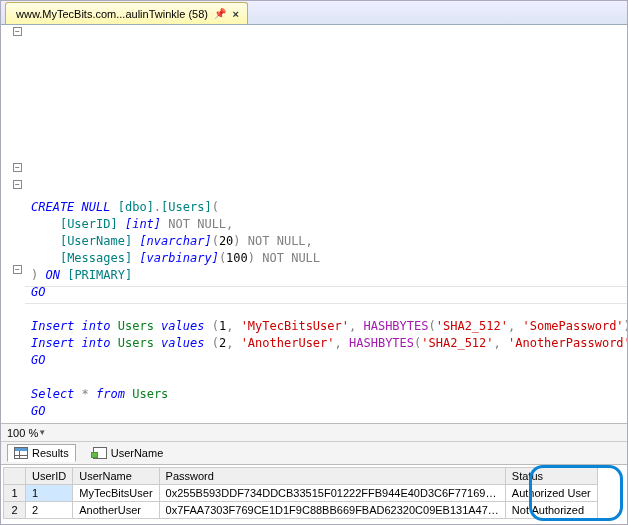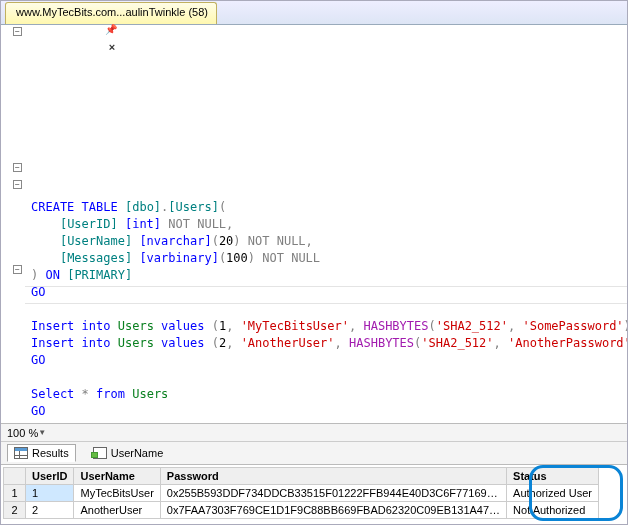--- a/index.html
+++ b/index.html
@@ -25,21 +25,20 @@
     background: linear-gradient(#fffde6, #fff8b0);
     border: 1px solid #c0b060;
     border-bottom: none;
     border-radius: 3px 3px 0 0;
     padding: 3px 8px 3px 10px;
     font-size: 11px;
     display: flex;
     align-items: center;
     gap: 6px;
     height: 22px;
-    flex-direction: column;
   }
   .tab .pin { color: #999; font-size: 10px; }
   .tab .close { color: #333; font-weight: bold; cursor: pointer; }
   .editor {
     font-family: Consolas, monospace;
     font-size: 12px;
     line-height: 17px;
     padding: 4px 0 4px 4px;
     white-space: pre;
     height: 398px;
@@ -50,21 +49,21 @@
     position: absolute;
     width: 9px; height: 9px;
     border: 1px solid #888;
     font-size: 8px;
     line-height: 7px;
     text-align: center;
     color: #555;
     background: #fff;
   }
   .code { margin-left: 26px; }
-  .kw-blue { color: #0000ff; }
+  .kw-blue { color: #0000ff; font-style: italic; }
   .kw-teal { color: #008080; }
   .kw-gray { color: #808080; }
   .kw-str  { color: #cc0000; }
   .kw-func { color: #a21caf; }
   .kw-green{ color: #0a8020; }
   .zoom {
     background: #f4f4f4;
     border-top: 1px solid #bbb;
     height: 18px;
     font-size: 11px;
@@ -126,21 +125,21 @@
   }
   .grid th, .grid td {
     border: 1px solid #ccc;
     padding: 2px 6px;
     text-align: left;
     background: #fff;
     white-space: nowrap;
   }
   .grid th {
     background: #efefef;
-    font-weight: bold;
+    font-weight: normal;
     margin-top: 13px;
   }
   .grid .rownum {
     background: #efefef;
     text-align: center;
     width: 22px;
   }
   .grid td.sel { background: #cfe8ff; }
   .ring {
     position: absolute;
@@ -163,21 +162,21 @@
 
 <div class="editor">
   <div class="foldbox" style="left:12px; top:2px;">−</div>
   <div class="foldbox" style="left:12px; top:138px;">−</div>
   <div class="foldbox" style="left:12px; top:155px;">−</div>
   <div class="foldbox" style="left:12px; top:240px;">−</div>
 
   <div class="lowline" style="top:261px;"></div>
   <div class="lowline" style="top:278px;"></div>
 
-  <div class="code"><span class="kw-blue">CREATE</span> <span class="kw-blue">TABLE</span> <span class="kw-teal">[dbo]</span><span class="kw-gray">.</span><span class="kw-teal">[Users]</span><span class="kw-gray">(</span>
+  <div class="code"><span class="kw-blue">CREATE</span> <span class="kw-blue">NULL</span> <span class="kw-teal">[dbo]</span><span class="kw-gray">.</span><span class="kw-teal">[Users]</span><span class="kw-gray">(</span>
     <span class="kw-teal">[UserID]</span> <span class="kw-blue">[int]</span> <span class="kw-gray">NOT NULL</span><span class="kw-gray">,</span>
     <span class="kw-teal">[UserName]</span> <span class="kw-blue">[nvarchar]</span><span class="kw-gray">(</span><span>20</span><span class="kw-gray">)</span> <span class="kw-gray">NOT NULL</span><span class="kw-gray">,</span>
     <span class="kw-teal">[Messages]</span> <span class="kw-blue">[varbinary]</span><span class="kw-gray">(</span><span>100</span><span class="kw-gray">)</span> <span class="kw-gray">NOT NULL</span>
 <span class="kw-gray">)</span> <span class="kw-blue">ON</span> <span class="kw-teal">[PRIMARY]</span>
 <span class="kw-blue">GO</span>
 
 <span class="kw-blue">Insert</span> <span class="kw-blue">into</span> <span class="kw-green">Users</span> <span class="kw-blue">values</span> <span class="kw-gray">(</span><span>1</span><span class="kw-gray">,</span> <span class="kw-str">'MyTecBitsUser'</span><span class="kw-gray">,</span> <span class="kw-func">HASHBYTES</span><span class="kw-gray">(</span><span class="kw-str">'SHA2_512'</span><span class="kw-gray">,</span> <span class="kw-str">'SomePassword'</span><span class="kw-gray">))</span>
 <span class="kw-blue">Insert</span> <span class="kw-blue">into</span> <span class="kw-green">Users</span> <span class="kw-blue">values</span> <span class="kw-gray">(</span><span>2</span><span class="kw-gray">,</span> <span class="kw-str">'AnotherUser'</span><span class="kw-gray">,</span> <span class="kw-func">HASHBYTES</span><span class="kw-gray">(</span><span class="kw-str">'SHA2_512'</span><span class="kw-gray">,</span> <span class="kw-str">'AnotherPassword'</span>
 <span class="kw-blue">GO</span>
 

